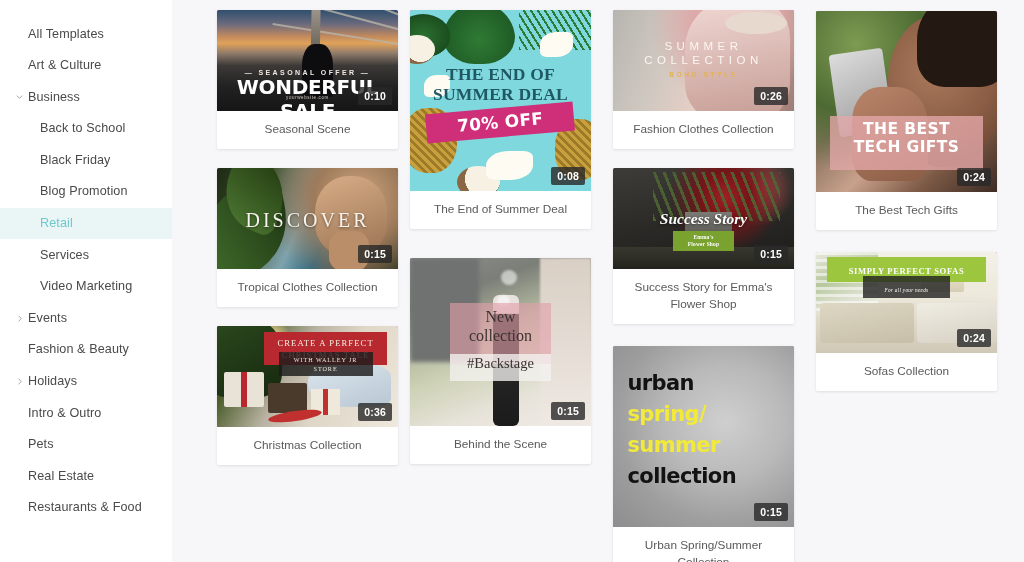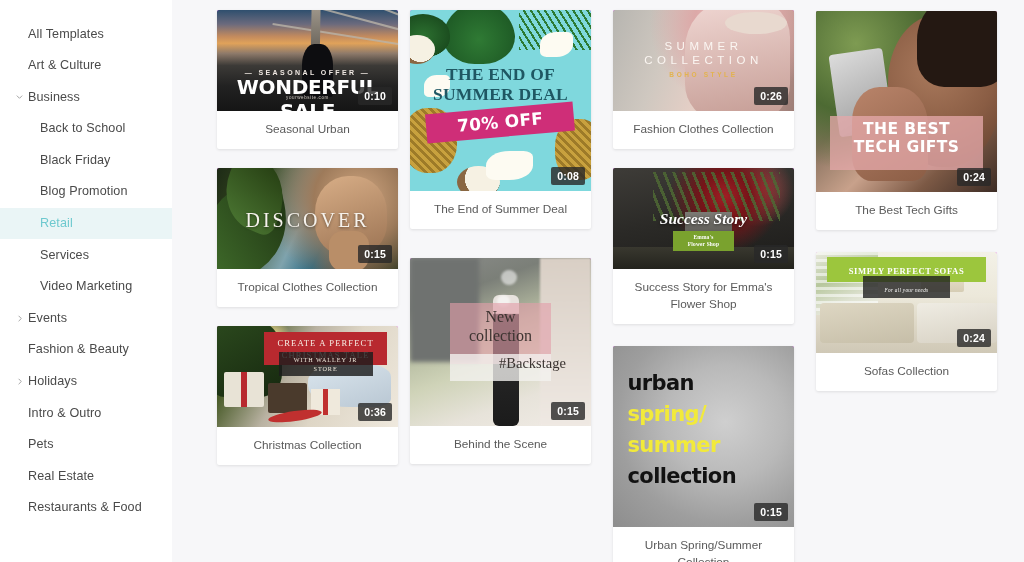--- a/index.html
+++ b/index.html
@@ -332,21 +332,20 @@
     position:absolute; left:22%; top:57%; width:56%; height:16%;
     background:rgba(244,242,240,.78); z-index:4;
   }
   .art-backstage .l1 {
     top:29%; font-size:16px; color:#3c3330; z-index:6;
     font-family:"Liberation Serif", serif; line-height:19px;
   }
   .art-backstage .l2 {
     top:57.5%; font-size:14.5px; color:#3a3330; z-index:6;
     font-family:"Liberation Serif", serif;
-    margin-left:32px;
   }
 
   
   .art-summerclothes {
     background:
       radial-gradient(circle at 66% 14%, #f2c7c6 0%, #dca9a8 26%, rgba(0,0,0,0) 56%),
       linear-gradient(110deg,#b7b5b0 0%, #cfc8c0 30%, #e6cfc6 54%, #c99f97 76%, #9c7d76 100%);
   }
   .art-summerclothes .fig {
     position:absolute; right:2%; top:-8%; width:58%; height:116%;
@@ -588,21 +587,21 @@
               <div class="cable cable2"></div>
               <div class="cable cable3"></div>
             <div class="post"></div>
             <div class="person"></div>
             <div class="ov eyebrow">— SEASONAL OFFER —</div>
             <div class="ov headline">WONDERFUL SALE</div>
             <div class="ov sub">yourwebsite.com</div>
           </div>
           <div class="duration">0:10</div>
         </div>
-        <div class="card-label">Seasonal Urban</div>
+        <div class="card-label">Seasonal Scene</div>
       </div>
 
       <div class="card">
         <div class="thumb" style="height:101px">
           <div class="art art-discover">
             <div class="face"></div>
               <div class="neck"></div>
             <div class="leafA"></div>
               <div class="leafB"></div>
             <div class="ov headline">DISCOVER</div>

